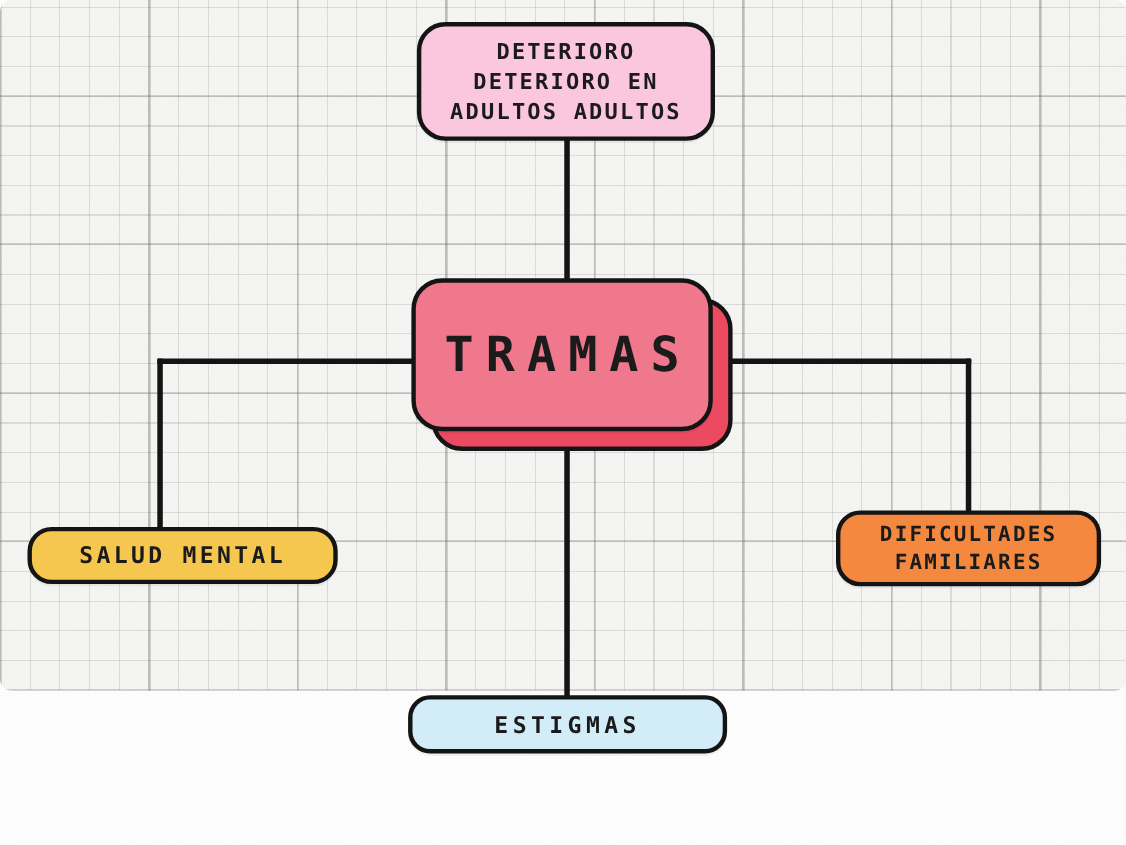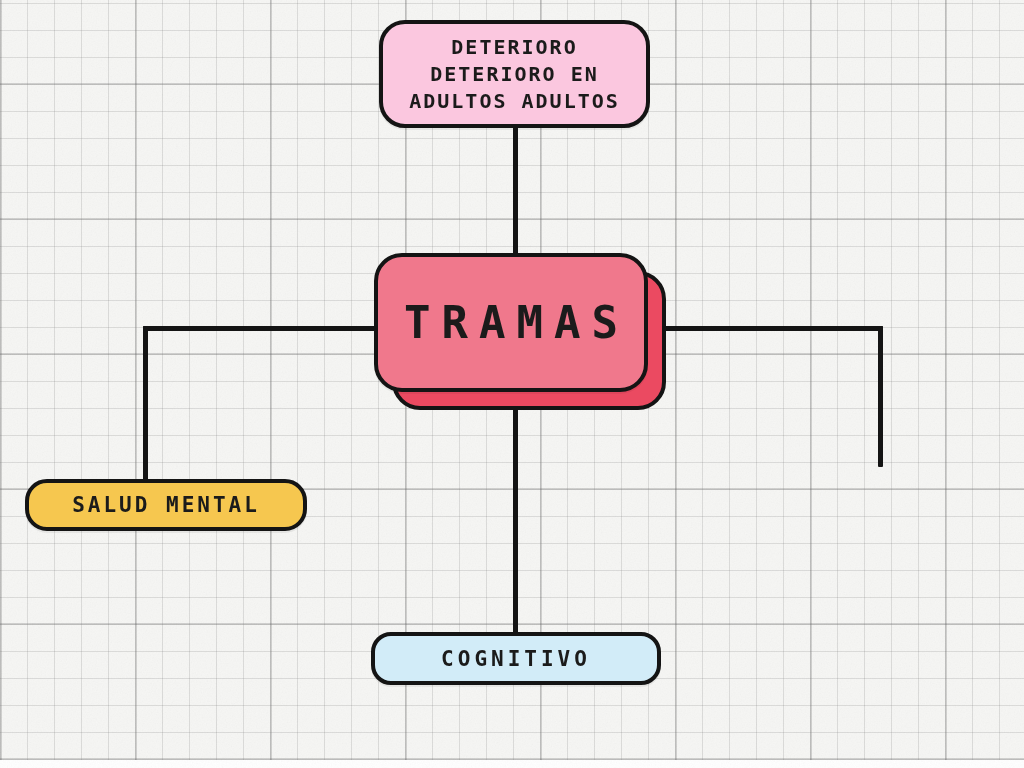--- a/index.html
+++ b/index.html
@@ -7,28 +7,29 @@
     padding: 0;
     width: 1024px;
     height: 768px;
     overflow: hidden;
     font-family: "DejaVu Sans Mono", "Liberation Mono", monospace;
   }
 
   .canvas {
     position: relative;
     width: 1024px;
-    height: 760px;
+    height: 628px;
     background-color: #f6f6f4;
     
     background-image:
       repeating-linear-gradient(0deg,  rgba(110,110,110,0.20) 0 1px, transparent 1px 27px),
       repeating-linear-gradient(90deg, rgba(110,110,110,0.20) 0 1px, transparent 1px 27px),
       repeating-linear-gradient(0deg,  rgba(70,70,70,0.22) 0 2px, transparent 2px 135px),
       repeating-linear-gradient(90deg, rgba(70,70,70,0.22) 0 2px, transparent 2px 135px);
+    border-radius: 11px;
   }
 
   .noise-overlay {
     position: absolute;
     left: 0; top: 0;
     width: 1024px;
     height: 768px;
     z-index: 1;
     pointer-events: none;
   }
@@ -148,18 +149,24 @@
   <div class="node-shadow node-tramas-shadow" style="background-color: rgb(235, 74, 97);"></div>
 
   <div class="node node-tramas" style="background-color: rgb(240, 120, 140);">
     <div class="node-label">TRAMAS</div>
   </div>
 
   <div class="node node-salud" style="background-color: rgb(246, 199, 79);">
     <div class="node-label">SALUD MENTAL</div>
   </div>
 
+  <div class="node node-dificultades" style="background-color: rgb(245, 136, 63);">
+    <div class="node-label">
+      <span class="label-line">DIFICULTADES</span>
+      <span class="label-line">FAMILIARES</span>
+    </div>
+  </div>
 
   <div class="node node-estigmas" style="background-color: rgb(210, 236, 248);">
-    <div class="node-label">COGNITIVO</div>
+    <div class="node-label">ESTIGMAS</div>
   </div>
 
 </div>
 
 </body></html>

